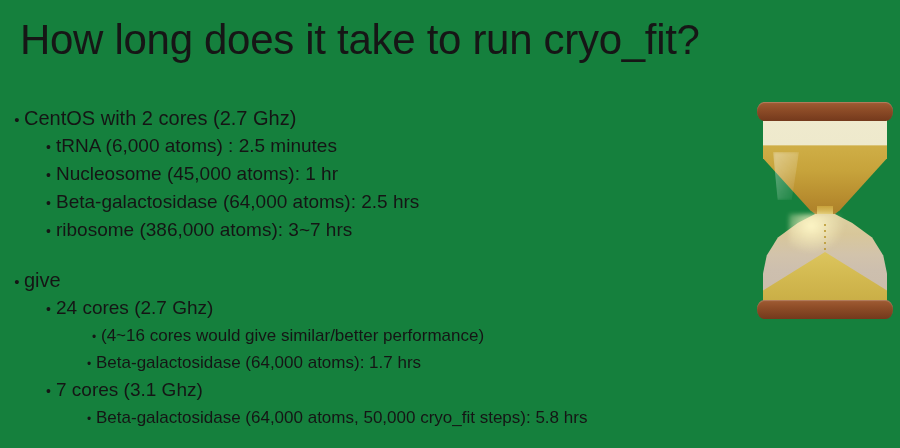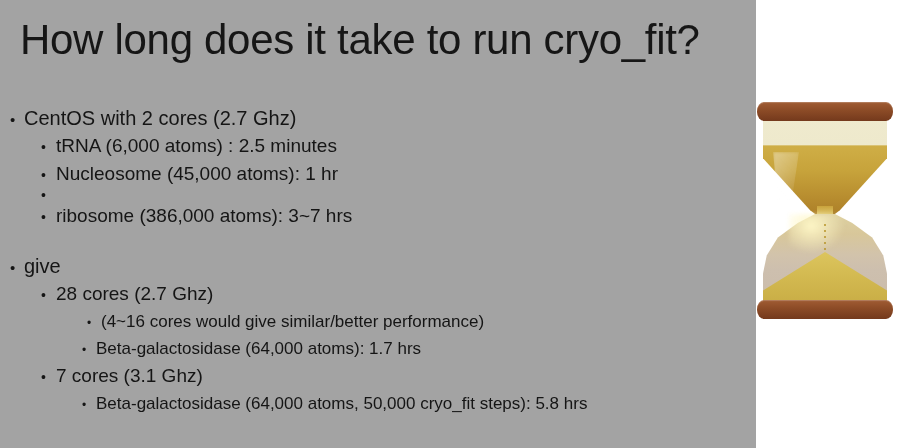--- a/index.html
+++ b/index.html
@@ -8,23 +8,24 @@
   }
   body {
     width: 900px;
     height: 448px;
     background: #ffffff;
     font-family: "DejaVu Sans", sans-serif;
     overflow: hidden;
   }
   .slide {
     position: relative;
-    width: 756px;
+    width: 900px;
     height: 448px;
-    background: #a3a3a3;
+    background: #15803d;
+    text-align: center;
   }
 
   
   .slide-title {
     position: absolute;
     left: 20px;
     top: 16px;
     font-family: "Liberation Sans", sans-serif;
     font-size: 42px;
     font-weight: 300;
@@ -220,35 +221,36 @@
     <div class="bullet-row lvl2">
       <span class="bullet-mark">•</span>
       <span class="bullet-text">tRNA (6,000 atoms) :  2.5 minutes</span>
     </div>
     <div class="bullet-row lvl2">
       <span class="bullet-mark">•</span>
       <span class="bullet-text">Nucleosome (45,000 atoms): 1 hr</span>
     </div>
     <div class="bullet-row lvl2">
       <span class="bullet-mark">•</span>
+      <span class="bullet-text">Beta-galactosidase (64,000 atoms): 2.5 hrs</span>
     </div>
     <div class="bullet-row lvl2">
       <span class="bullet-mark">•</span>
       <span class="bullet-text">ribosome (386,000 atoms): 3~7 hrs</span>
     </div>
 
     <div class="group-gap"></div>
 
     <div class="bullet-row lvl1">
       <span class="bullet-mark">•</span>
       <span class="bullet-text">give</span>
     </div>
     <div class="bullet-row lvl2">
       <span class="bullet-mark">•</span>
-      <span class="bullet-text">28 cores (2.7 Ghz)</span>
+      <span class="bullet-text">24 cores (2.7 Ghz)</span>
     </div>
     <div class="bullet-row lvl3 extra-indent">
       <span class="bullet-mark">•</span>
       <span class="bullet-text">(4~16 cores would give similar/better performance)</span>
     </div>
     <div class="bullet-row lvl3">
       <span class="bullet-mark">•</span>
       <span class="bullet-text">Beta-galactosidase (64,000 atoms): 1.7 hrs</span>
     </div>
     <div class="bullet-row lvl2">

